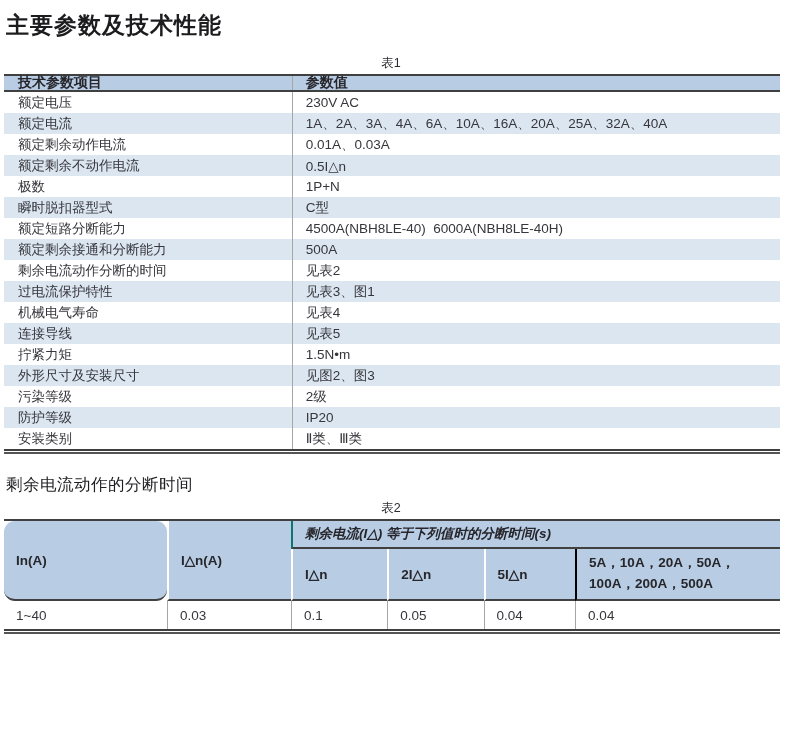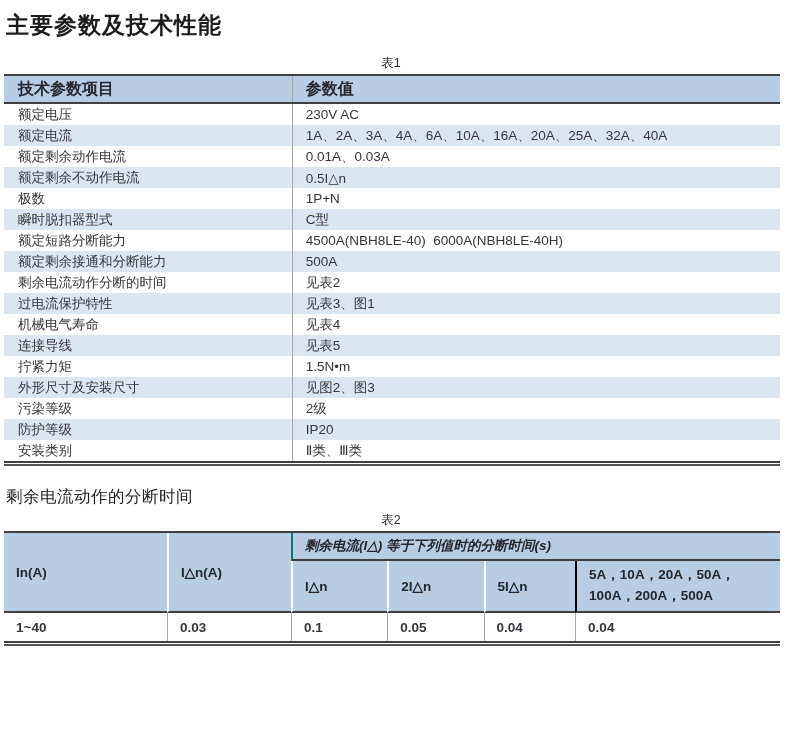--- a/index.html
+++ b/index.html
@@ -28,23 +28,23 @@
     padding-right: 2px;
   }
 
   
   .t1 { border-top: 2.5px solid #404040; }
   .t1-head {
     display: flex;
     align-items: stretch;
     background: #b8cce4;
     border-bottom: 2px solid #404040;
-    height: 28px;
+    height: 16px;
     font-weight: bold;
-    font-size: 16px;
+    font-size: 14px;
     color: #26262b;
   }
   .t1-row {
     display: flex;
     align-items: stretch;
     height: 21px;
     font-size: 13.5px;
   }
   .t1-body .t1-row:nth-child(even) { background: #dce6f1; }
   .c-label {
@@ -83,41 +83,40 @@
     font-size: 13.5px;
   }
   .t2-grid .hcell {
     background: #b8cce4;
     font-weight: bold;
     color: #26262b;
     display: flex; align-items: center;
     padding-left: 12px;
   }
   .t2-grid .span2 { grid-row: 1 / 3; border-bottom: 2px solid #404040; }
-  .cell-in   { grid-column: 1; }
+  .cell-in   { grid-column: 1; border-radius: 11px; }
   .cell-idn  { grid-column: 2; border-left: 2px solid #ffffff; }
   .cell-group{
     grid-column: 3 / 7; grid-row: 1;
     border-left: 2px solid #0f766e;
     border-bottom: 2px solid #404040;
     font-style: italic;
   }
   .sub { grid-row: 2; border-bottom: 2px solid #404040; align-items: center; }
   .sub-1 { grid-column: 3; border-left: 2px solid #ffffff; }
   .sub-2 { grid-column: 4; border-left: 2px solid #ffffff; }
   .sub-3 { grid-column: 5; border-left: 2px solid #ffffff; }
   .sub-4 { grid-column: 6; border-left: 2px solid #000000;
            white-space: pre-line; line-height: 1.55;
            display: flex; align-items: center; }
   .dcell {
     grid-row: 3;
     display: flex; align-items: center;
     padding-left: 12px;
     background: #ffffff;
-    font-weight: bold;
   }
   .dcell + .dcell { border-left: 1px solid #a6a6a6; }
 </style>
 </head>
 <body>
 
 <div class="page">
 
   <div class="main-title">主要参数及技术性能</div>
 

